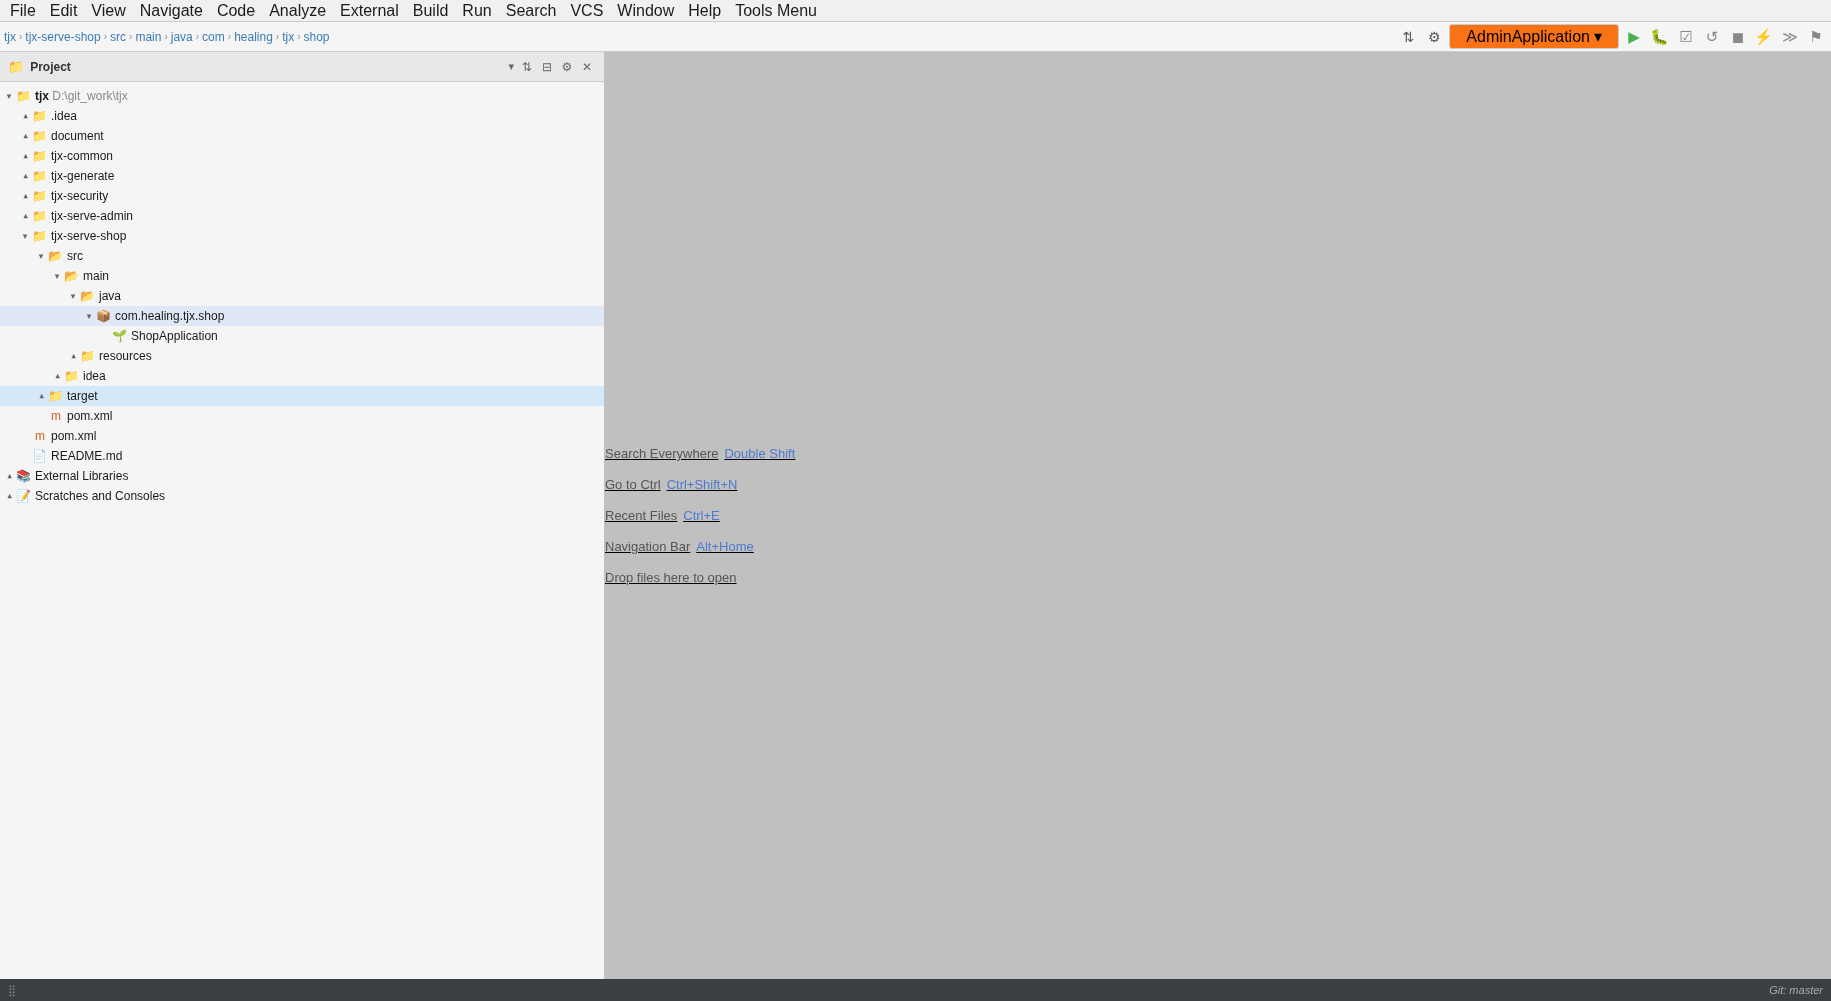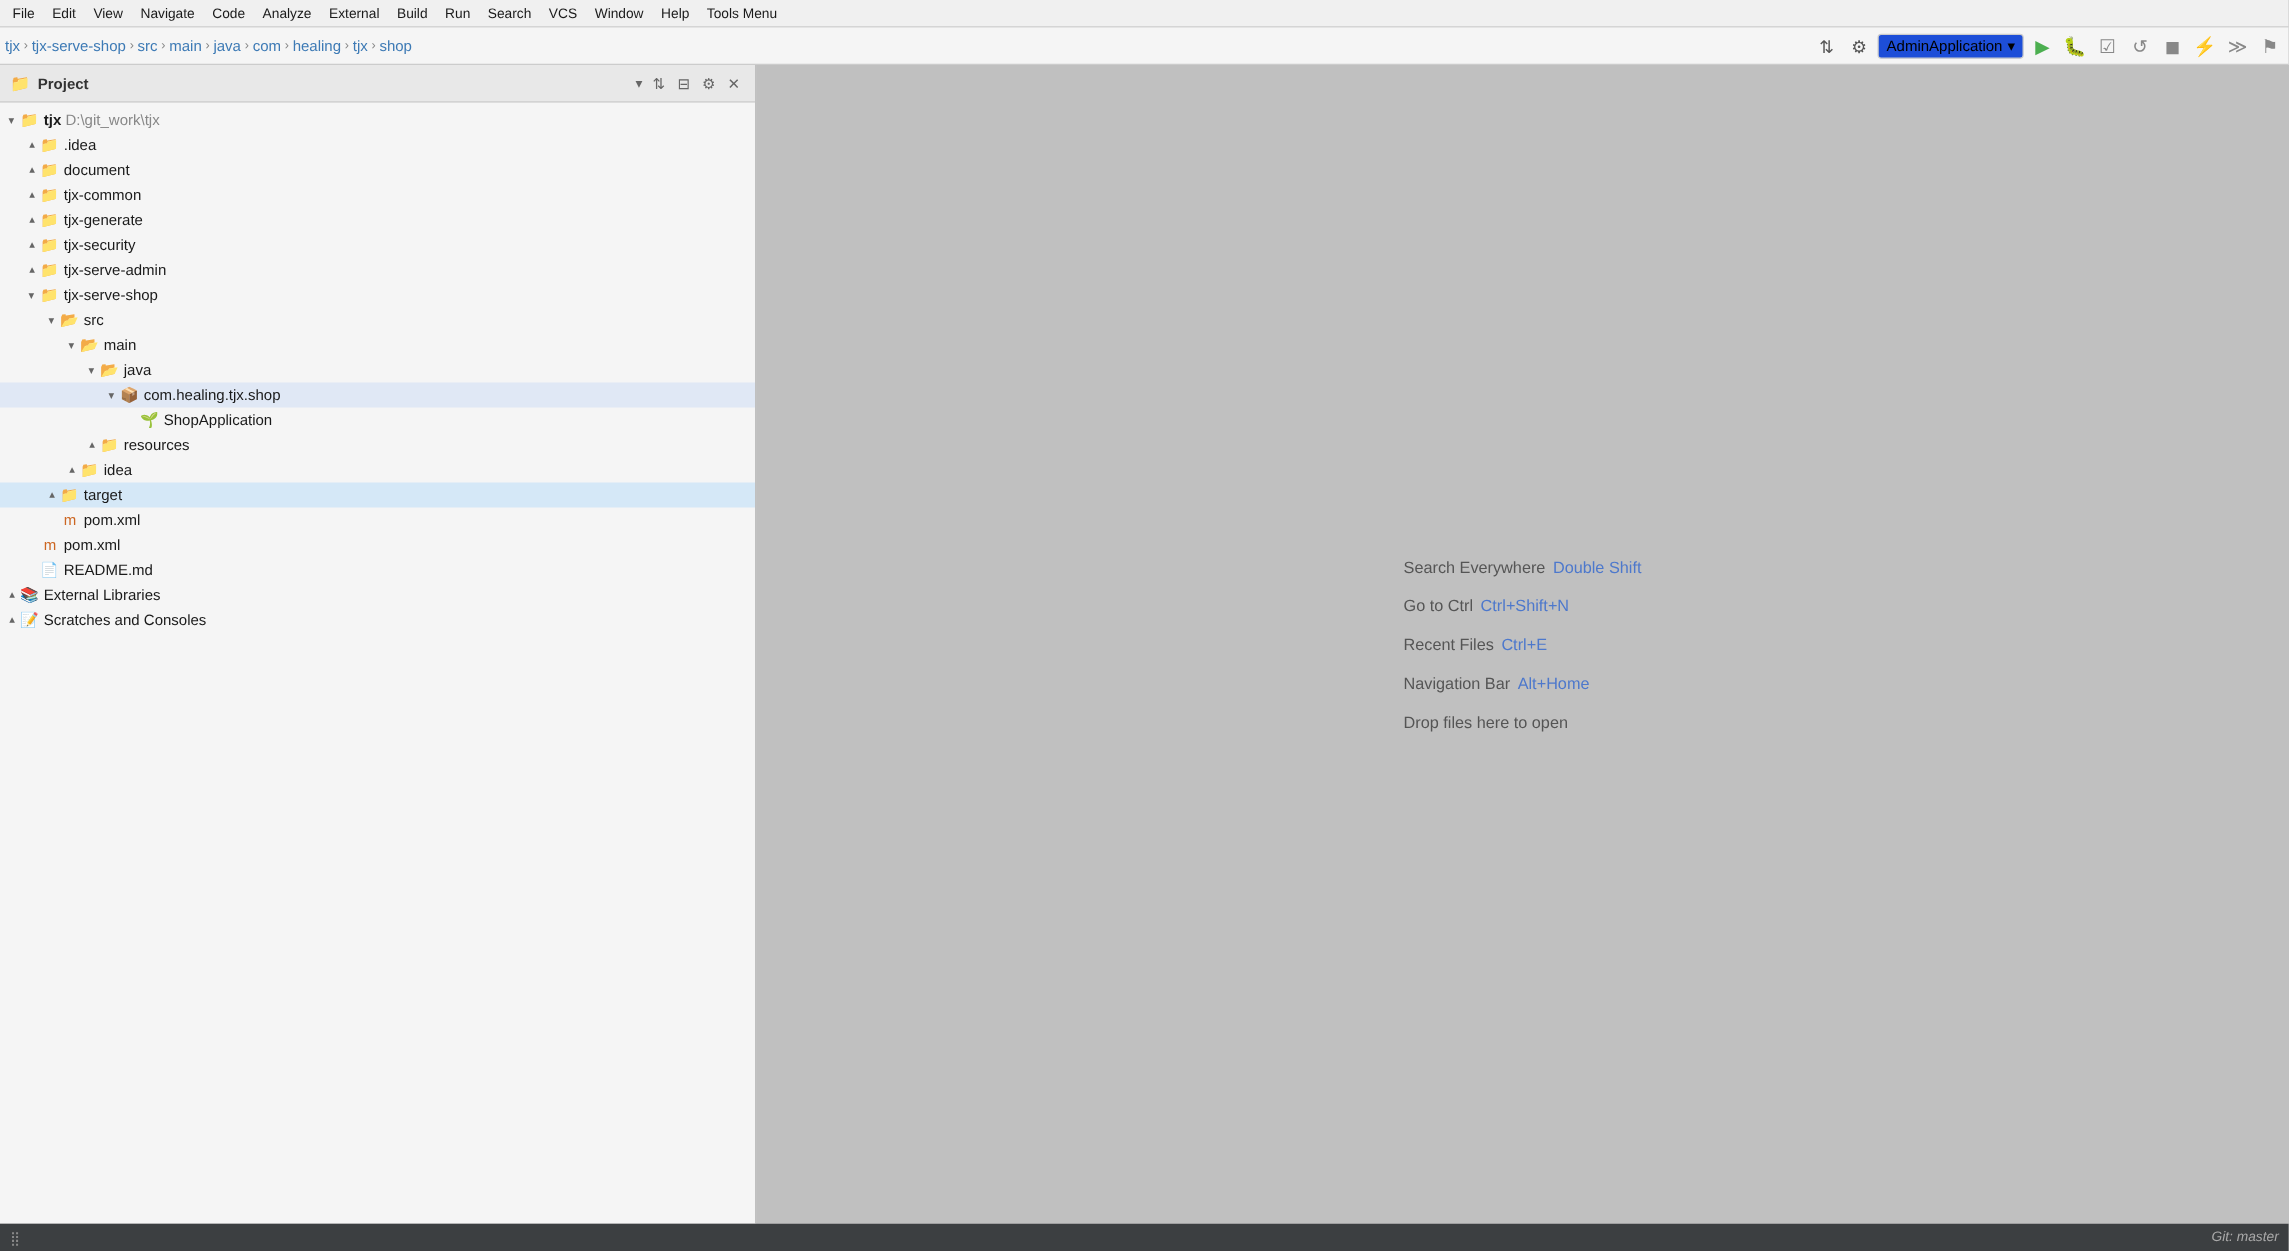--- a/index.html
+++ b/index.html
@@ -20,21 +20,21 @@
       border-bottom: 1px solid #ccc;
       display: flex;
       align-items: center;
       height: 22px;
       padding: 0 4px;
       gap: 2px;
     }
     .menu-item {
       padding: 2px 6px;
       cursor: pointer;
-      font-size: 11px;
+      font-size: 16px;
       color: #1a1a1a;
       border-radius: 2px;
     }
 
     
     .toolbar {
       background: #f5f5f5;
       border-bottom: 1px solid #ccc;
       display: flex;
       align-items: center;
@@ -73,25 +73,25 @@
       cursor: pointer;
       border-radius: 3px;
       color: #555;
       font-size: 14px;
     }
 
     .run-config {
       display: flex;
       align-items: center;
       gap: 4px;
-      background: #1d4ed8;
+      background: #f97316;
       border: 1px solid #ccc;
       border-radius: 3px;
-      padding: 2px 6px;
-      font-size: 12px;
+      padding: 2px 16px;
+      font-size: 16px;
       cursor: pointer;
     }
 
     .run-btn {
       background: none;
       border: none;
       cursor: pointer;
       width: 22px;
       height: 22px;
       display: flex;
@@ -199,24 +199,25 @@
     .icon-folder { color: #e8a84d; }
     .icon-folder-blue { color: #4d8de8; }
     .icon-folder-src { color: #4d8de8; }
     .icon-resources { color: #e8a84d; }
 
     
     .editor-area {
       flex: 1;
       background: #c0c0c0;
       display: flex;
-      align-items: center;
+      align-items: flex-start;
       justify-content: center;
       flex-direction: column;
       gap: 0;
+      text-decoration: underline;
     }
 
     .welcome-hints {
       display: flex;
       flex-direction: column;
       gap: 16px;
       margin-top: 0;
     }
 
     .hint-line {

